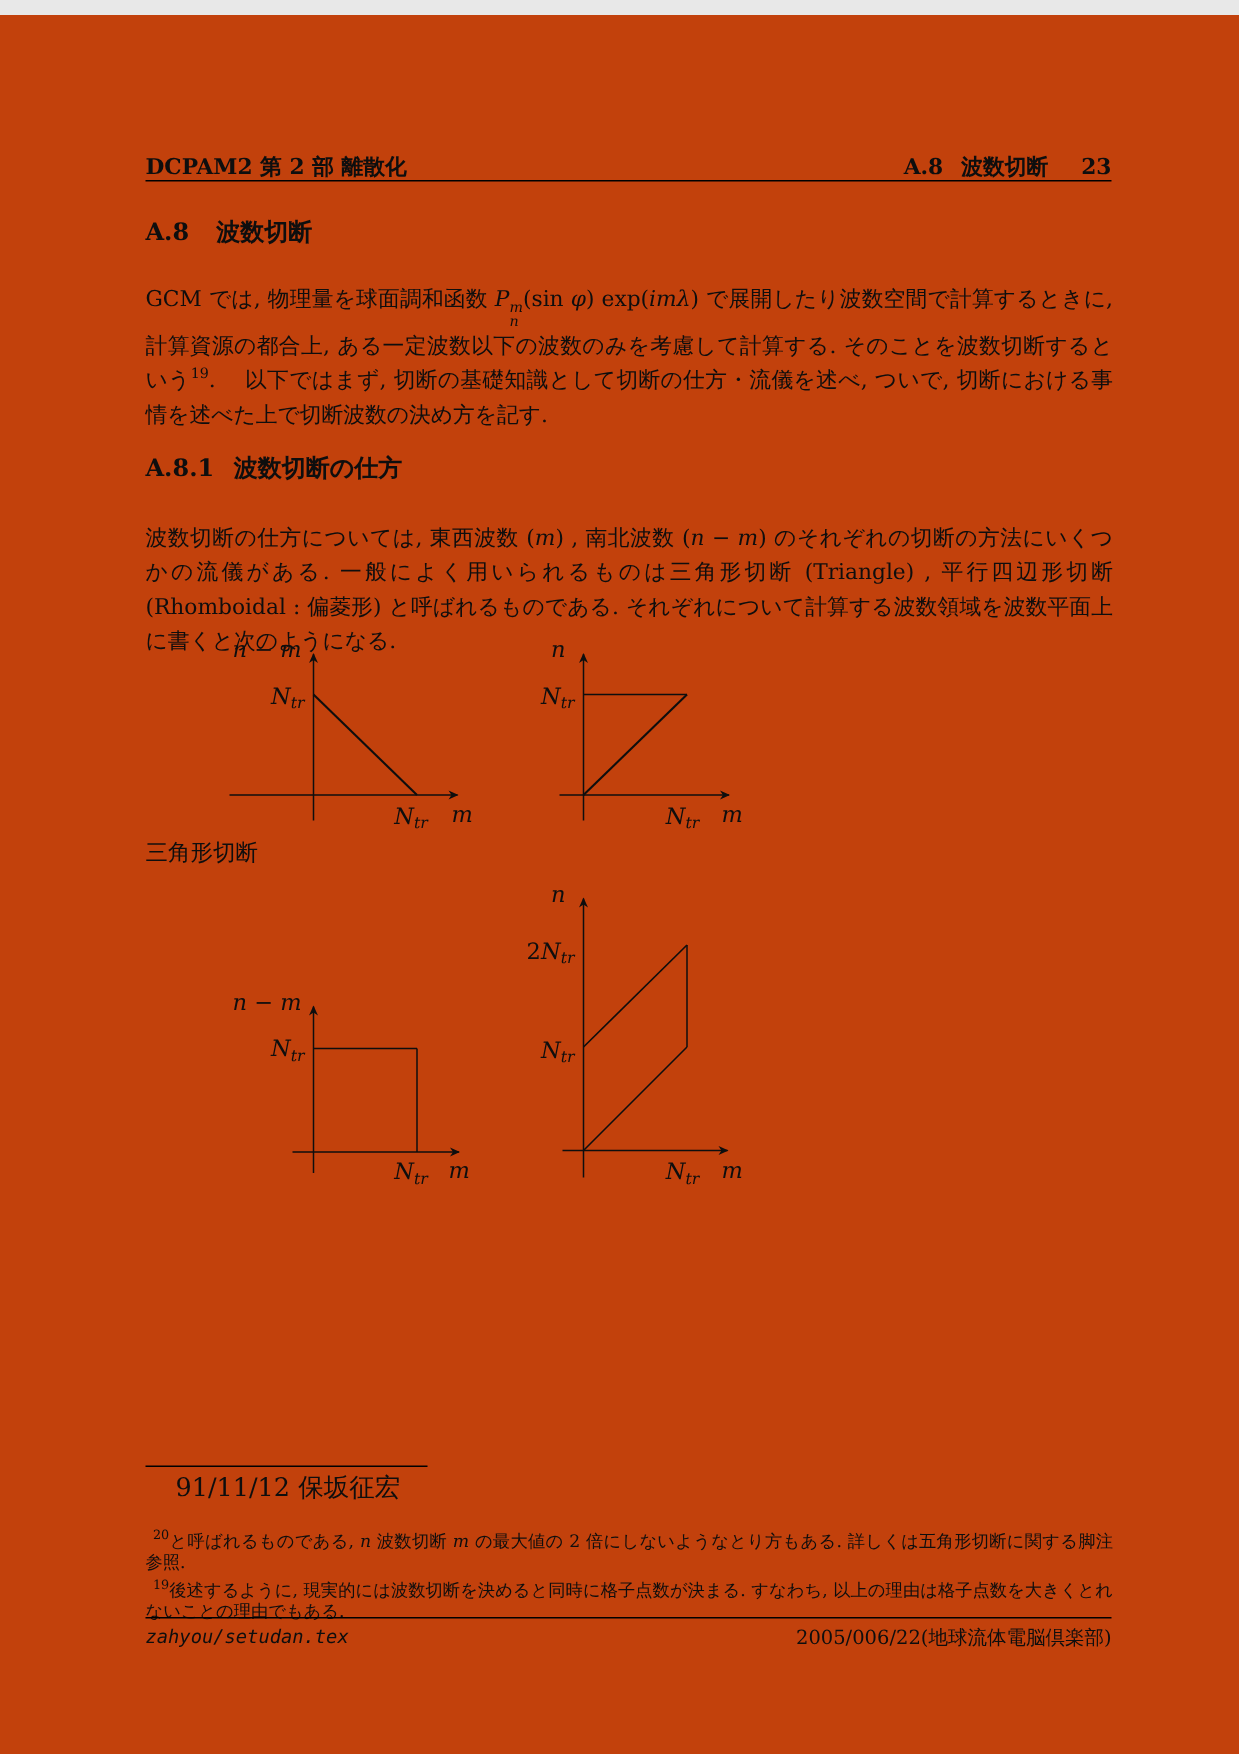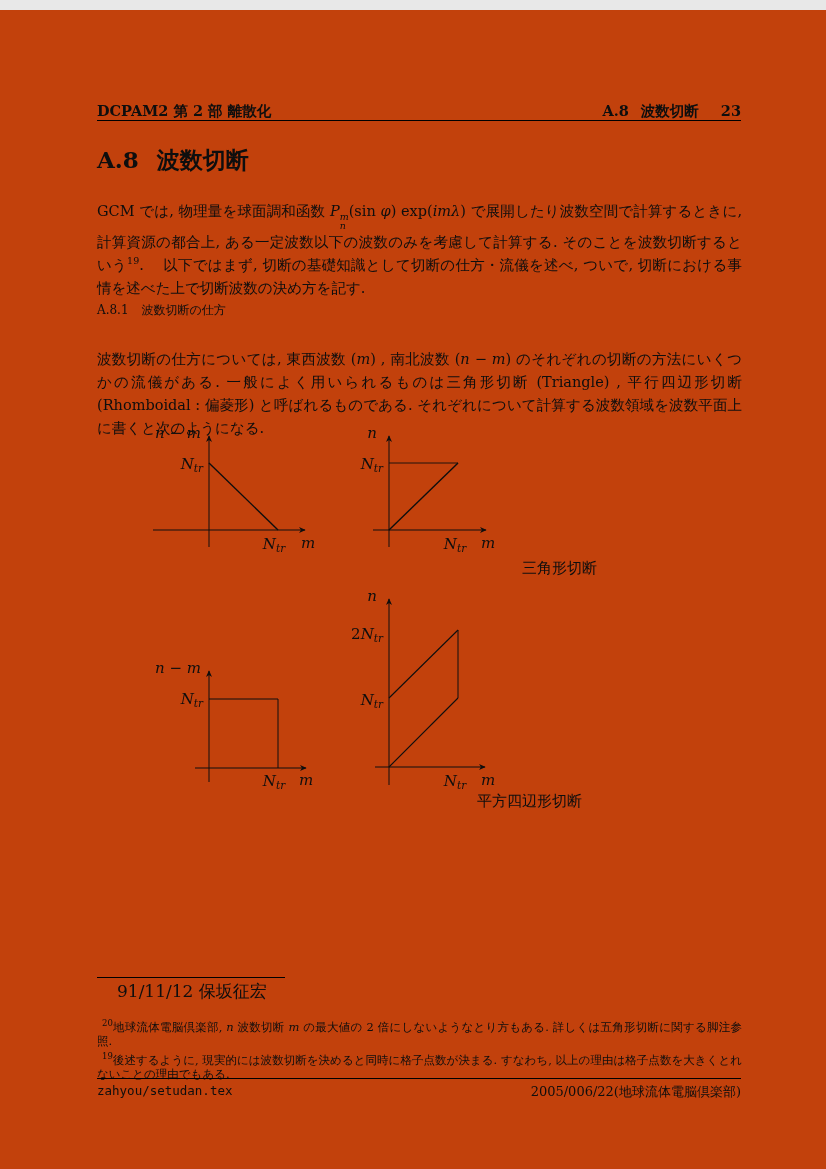--- a/index.html
+++ b/index.html
@@ -9,30 +9,30 @@
     overflow:hidden;margin:10px auto;
   }
   .abs{position:absolute;}
   .para{width:645px;font-size:14.5px;line-height:23px;text-align:justify;}
   .mi{font-style:italic;font-family:"DejaVu Serif",serif;}
   .fnref{font-size:9.5px;vertical-align:super;line-height:0;}
   .supsub{display:inline-flex;flex-direction:column;vertical-align:-0.40em;
           font-size:9.5px;line-height:1.02;text-align:left;}
   .hdr{font-weight:bold;font-size:14.5px;}
   .rule{background:#000;}
-  .sec-head{font-size:23px;font-weight:bold;}
+  .sec-head{font-size:16px;font-weight:bold;}
   .sec-head .gap{margin-left:18px;}
-  .subsec-head{font-size:12px;font-weight:normal;}
+  .subsec-head{font-size:16px;font-weight:bold;}
   .subsec-head .gap{margin-left:13px;}
-  .caption{text-align:right;font-size:15px;}
+  .caption{text-align:left;font-size:15px;}
   .fn{width:645px;font-size:11.5px;line-height:13.8px;text-align:justify;}
   .fn-indent{text-indent:5px;}
   .fnsup{font-size:8.5px;vertical-align:super;line-height:0;}
   .fn-date{font-size:17px;}
-  .footer-left{font-family:"DejaVu Sans Mono","Liberation Mono",monospace;font-size:12.5px;}
+  .footer-left{font-family:"DejaVu Sans Mono","Liberation Mono",monospace;font-size:12.5px;font-style:italic;}
   .footer-right{font-size:13px;}
   .pgnum{margin-left:22px;}
   svg text{font-family:"DejaVu Serif","Liberation Serif",serif;font-size:15px;fill:#0e0e0e;}
   svg .ticksub{font-size:10.5px;font-style:italic;}
   svg line{stroke:#0e0e0e;}
 </style>
 </head>
 <body>
 
 <div id="page">
@@ -40,21 +40,21 @@
   <div class="abs hdr" style="left:97px;top:92px;">DCPAM2 第 2 部 離散化</div>
   <div class="abs hdr" style="right:85px;top:92px;">
     <span>A.8</span><span style="margin-left:12px;">波数切断</span><span class="pgnum">23</span>
   </div>
   <div class="abs rule" style="left:97px;top:110px;width:644px;height:1.2px;"></div>
 
   <div class="abs sec-head" style="left:97px;top:135px;">
     <span>A.8</span><span class="gap">波数切断</span>
   </div>
 
-  <div class="abs para" style="left:97px;top:190px;"><span>GCM では, 物理量を球面調和函数 </span><span class="mi">P</span><span class="supsub">
+  <div class="abs para" style="left:97px;top:179px;"><span>GCM では, 物理量を球面調和函数 </span><span class="mi">P</span><span class="supsub">
         <span class="mi">m</span>
         <span class="mi">n</span>
       </span><span>(sin </span><span class="mi">φ</span><span>) exp(</span><span class="mi">imλ</span><span>) で展開したり波数空間で計算するときに, 計算資源の都合上, ある一定波数以下の波数のみを考慮して計算する. そのことを波数切断するという</span><span class="fnref">19</span><span>. 　以下ではまず, 切断の基礎知識として切断の仕方・流儀を述べ, ついで, 切断における事情を述べた上で切断波数の決め方を記す.</span></div>
 
   <div class="abs subsec-head" style="left:97px;top:292px;">
     <span>A.8.1</span><span class="gap">波数切断の仕方</span>
   </div>
 
   <div class="abs para" style="left:97px;top:338px;"><span>波数切断の仕方については, 東西波数 (</span><span class="mi">m</span><span>) , 南北波数 (</span><span class="mi">n − m</span><span>) のそれぞれの切断の方法にいくつかの流儀がある. 一般によく用いられるものは三角形切断 (Triangle) , 平行四辺形切断 (Rhomboidal : 偏菱形) と呼ばれるものである. それぞれについて計算する波数領域を波数平面上に書くと次のようになる.</span></div>
 
@@ -104,25 +104,24 @@
     <line x1="375" y1="757" x2="485" y2="757" stroke-width="1" marker-end="url(#arrB)"></line>
     <line x1="389" y1="757" x2="458" y2="688" stroke-width="1.1"></line>
     <line x1="458" y1="688" x2="458" y2="620" stroke-width="1"></line>
     <line x1="458" y1="620" x2="389" y2="688" stroke-width="1.1"></line>
     <text text-anchor="end" x="377" y="591" class="mi">n</text>
     <text text-anchor="end" x="383" y="629"><tspan>2</tspan><tspan class="mi">N</tspan><tspan class="ticksub" dy="3">tr</tspan></text>
     <text text-anchor="end" x="383" y="695"><tspan></tspan><tspan class="mi">N</tspan><tspan class="ticksub" dy="3">tr</tspan></text>
     <text text-anchor="middle" x="455" y="776"><tspan></tspan><tspan class="mi">N</tspan><tspan class="ticksub" dy="3">tr</tspan></text>
     <text x="481" y="775" class="mi">m</text>
   </svg>
-  <div class="abs caption" style="left:97px;top:782px;width:485px;">平方四辺形切断</div>
 
 
   <div class="abs rule" style="left:97px;top:967px;width:188px;height:1px;"></div>
   <div class="abs fn-date" style="left:117px;top:970px;">91/11/12 保坂征宏</div>
   <div class="abs fn fn-indent" style="left:97px;top:1044px;"><span class="fnsup">19</span><span><span>後述するように, 現実的には波数切断を決めると同時に格子点数が決まる. すなわち, 以上の理由は格子点数を大きくとれないことの理由でもある.</span></span></div>
-  <div class="abs fn fn-indent" style="left:97px;top:1011px;"><span class="fnsup">20</span><span><span>地球流体電脳倶楽部, </span><span class="mi">n</span><span> 波数切断 </span><span class="mi">m</span><span> の最大値の 2 倍にしないようなとり方もある. 詳しくは五角形切断に関する脚注参照.</span></span></div>
+  <div class="abs fn fn-indent" style="left:97px;top:1011px;"><span class="fnsup">20</span><span><span>と呼ばれるものである, </span><span class="mi">n</span><span> 波数切断 </span><span class="mi">m</span><span> の最大値の 2 倍にしないようなとり方もある. 詳しくは五角形切断に関する脚注参照.</span></span></div>
 
   <div class="abs rule" style="left:97px;top:1068px;width:644px;height:1px;"></div>
   <div class="abs footer-left" style="left:97px;top:1073px;">zahyou/setudan.tex</div>
   <div class="abs footer-right" style="right:85px;top:1073px;">2005/006/22(地球流体電脳倶楽部)</div>
 
 </div>
 
 </body></html>

